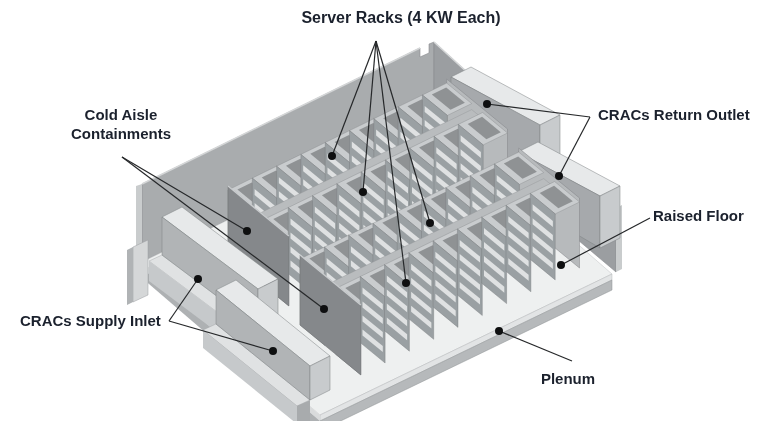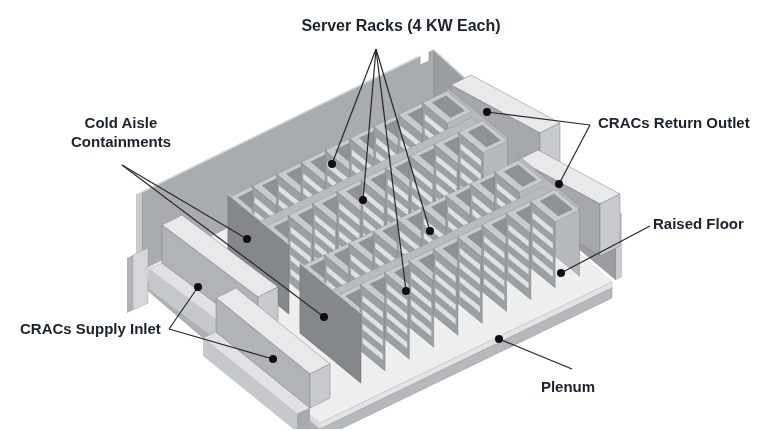--- a/index.html
+++ b/index.html
@@ -3,21 +3,21 @@
 <meta charset="utf-8">
 <style>
   :root{
     --background:#ffffff; --label-text:#1b212d; --leader-line:#26282a; --leader-dot:#0e0f10;
     --floor-top:#eef0f0; --floor-edge:#e2e4e5; --plenum-edge:#b6b9bb;
     --wall-left:#a9acae; --wall-right:#9b9ea1; --wall-edge:#c9cccd;
     --rack-face:#9aa0a3; --rack-top:#c9ccce; --rack-shelf:#dfe1e2; --containment-wall:#85888b;
     --crac-top:#e7e9ea; --crac-side:#a6a9ac; --crac-end:#c8cbcd; --supply-side:#b1b4b6;
   }
   html,body{margin:0;padding:0;background:var(--background);}
-  .stage{width:768px;height:421px;position:relative;overflow:hidden;background:var(--background);margin-top:8px;}
+  .stage{width:768px;height:421px;position:relative;overflow:hidden;background:var(--background);}
   svg{display:block;}
   text{font-family:"Liberation Sans","DejaVu Sans",sans-serif;font-weight:700;fill:var(--label-text);}
   .lbl{font-size:15px;}
   .lbl-title{font-size:16px;}
   .leader{stroke:var(--leader-line);stroke-width:1.2;fill:none;}
   .dot{fill:var(--leader-dot);}
 </style>
 </head>
 <body>
 

